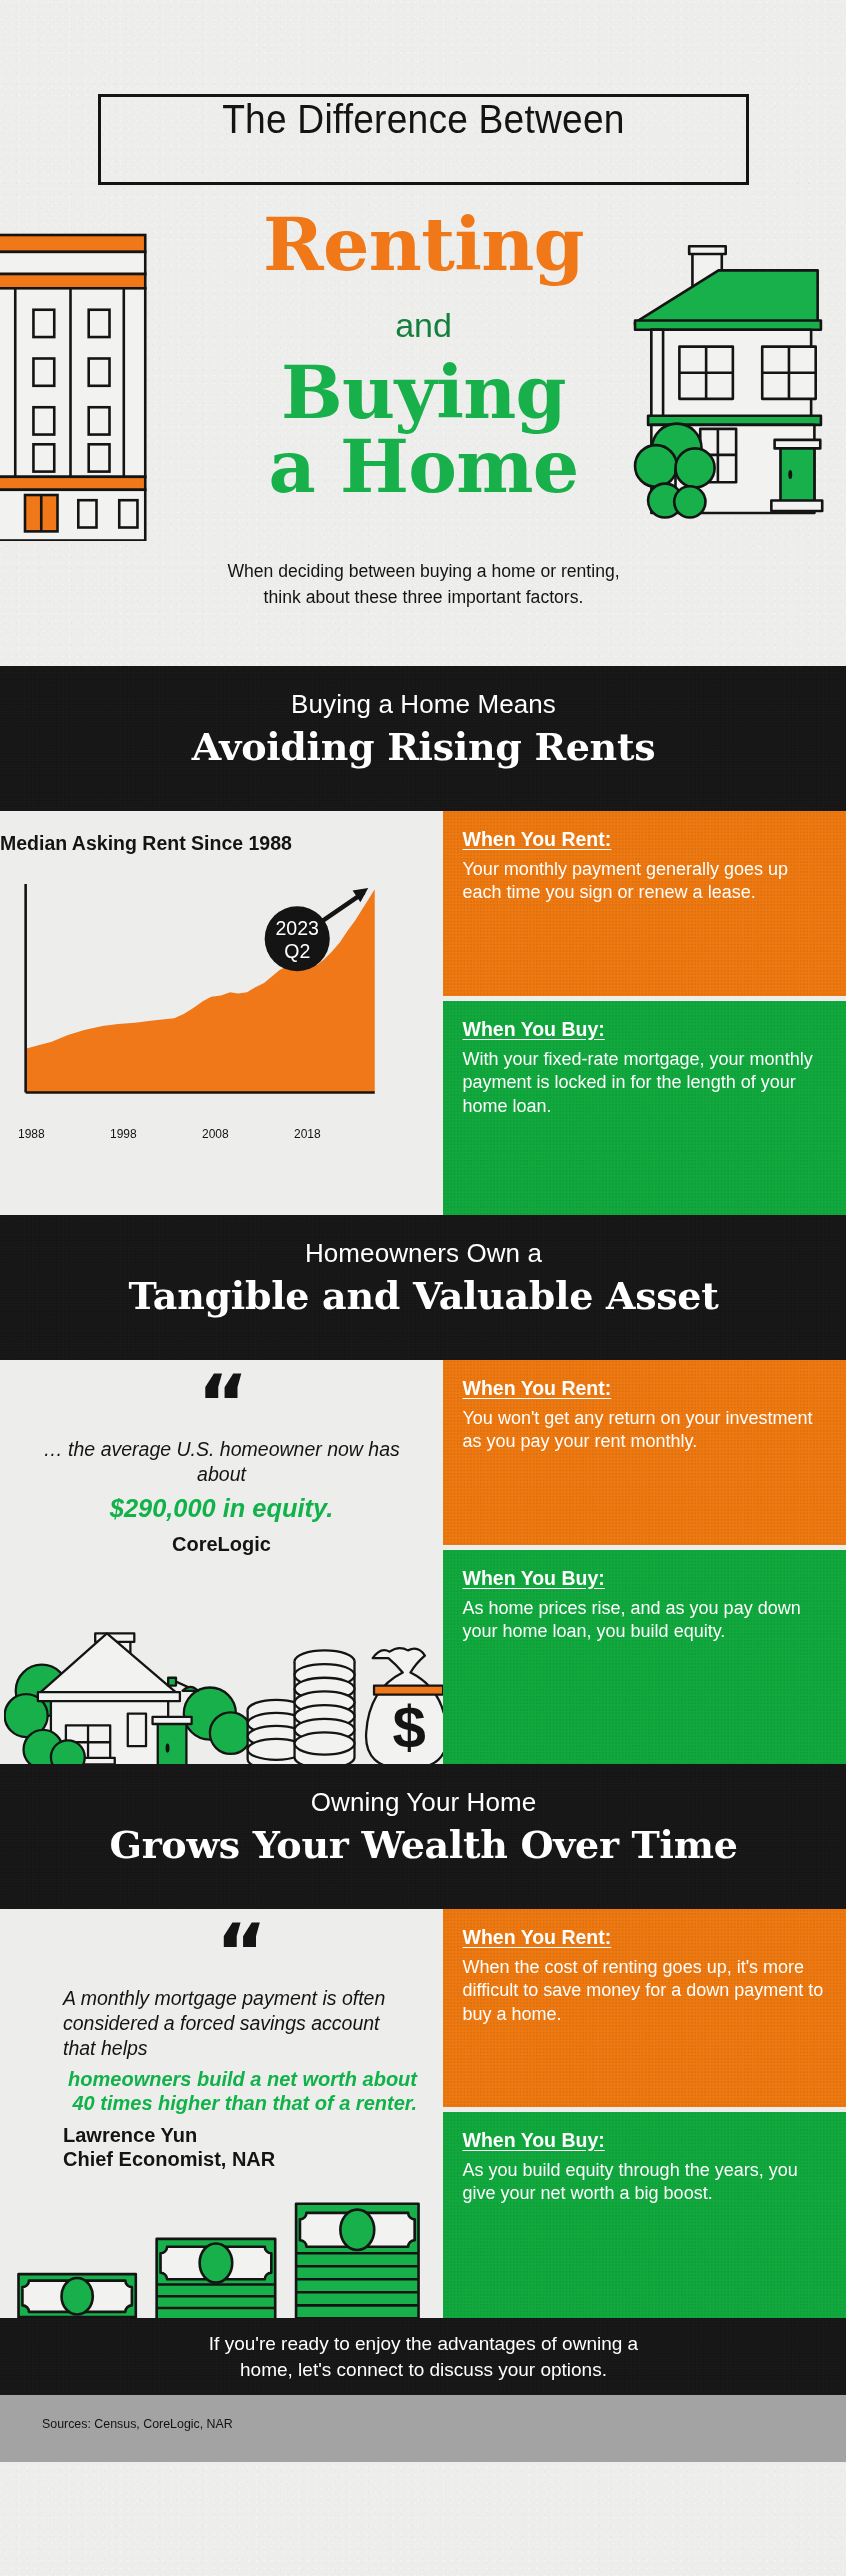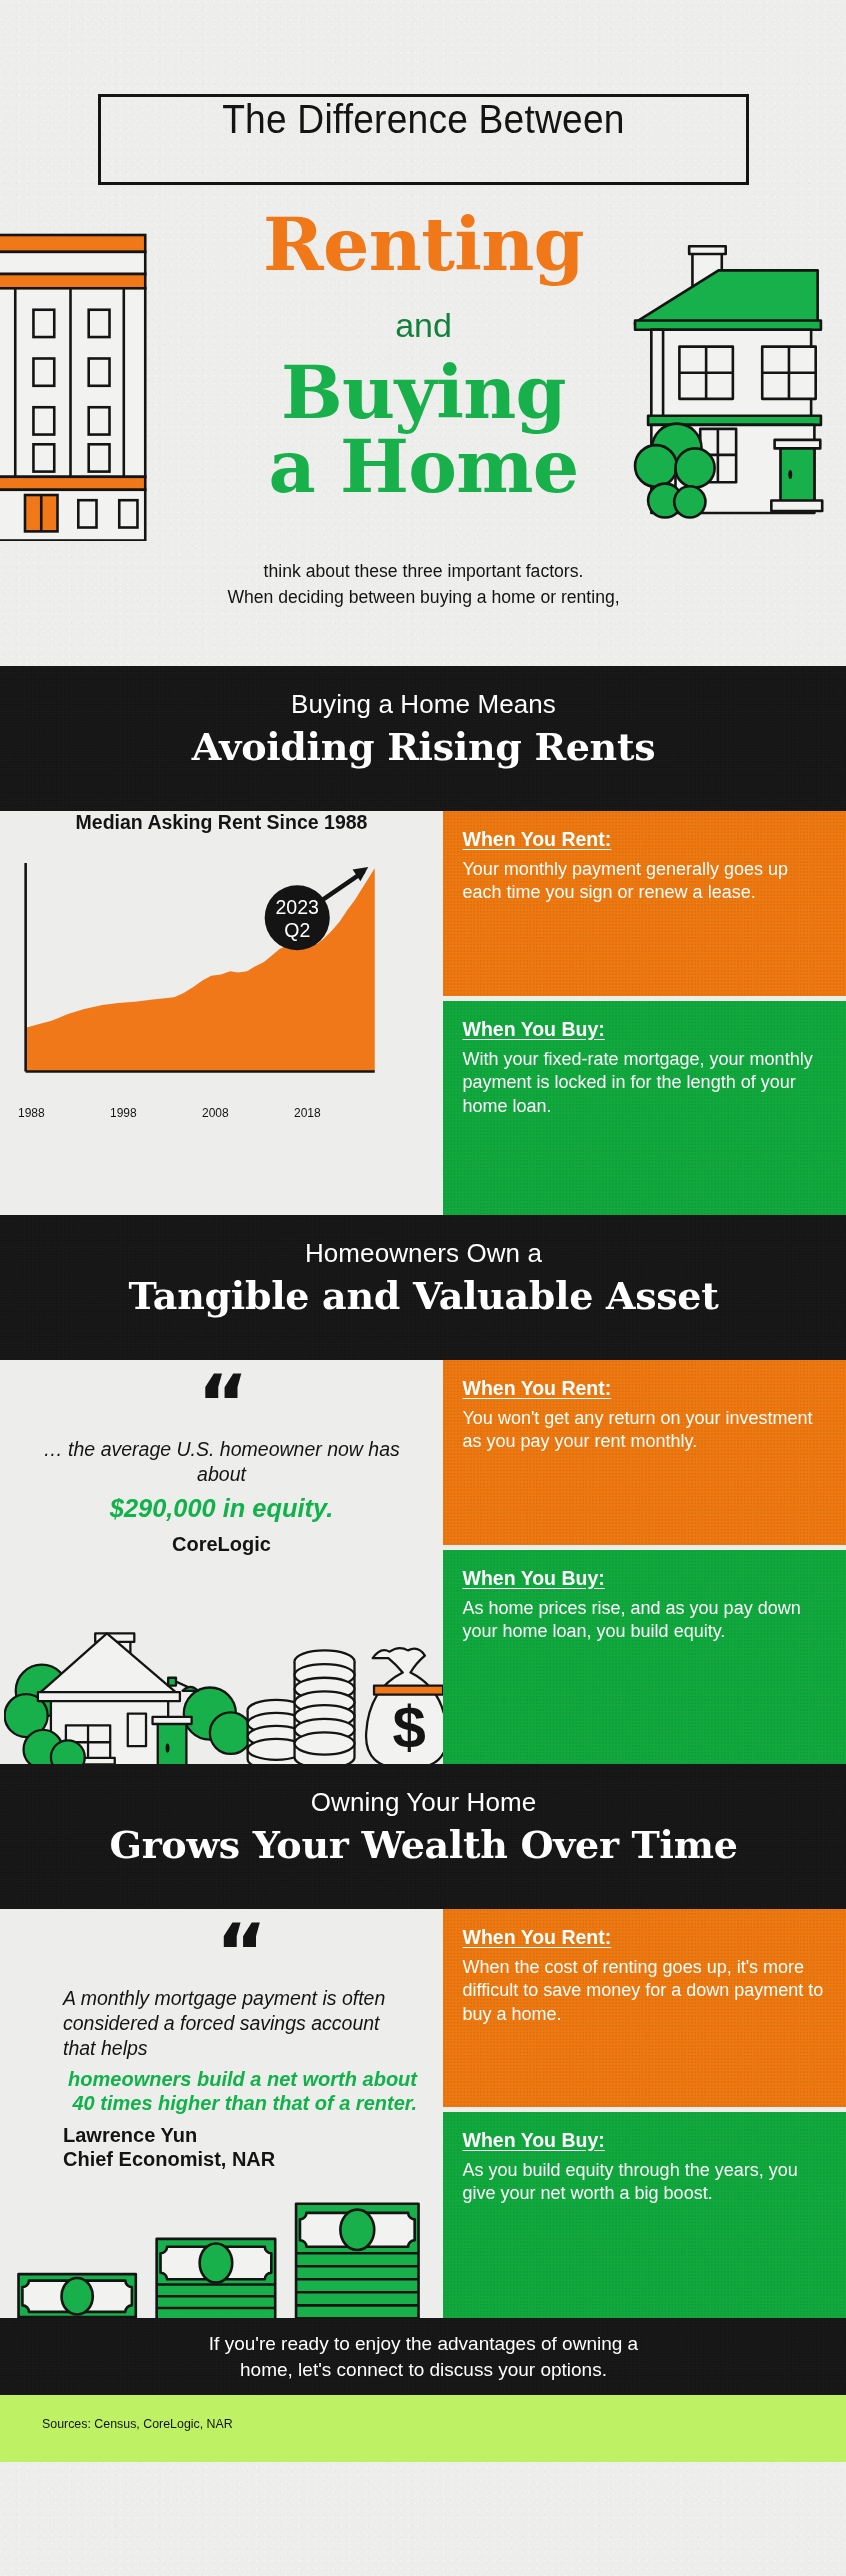--- a/index.html
+++ b/index.html
@@ -151,21 +151,22 @@
     line-height: 1.32;
     font-family: "Liberation Sans Narrow", "Liberation Sans", sans-serif;
   }
   .panel-gap { height: 5.2px; background: #ededec; }
 
   
   .chart-title {
     font-size: 19.5px;
     font-weight: bold;
     color: #141414;
-    text-align: center;
+    text-align: left;
+    padding-top: 21px;
     font-family: "Liberation Sans", sans-serif;
   }
   .chart-wrap { position: relative; margin: 15.6px 0 0 0; padding-left: 6px; }
   .axis-labels {
     display: flex;
     width: 368px;
     margin-left: 18px;
     margin-top: 2.6px;
     font-size: 12px;
     color: #141414;
@@ -218,21 +219,21 @@
     display: flex; align-items: center; justify-content: center;
     text-align: center; z-index: 6;
     background-image: radial-gradient(rgba(255,255,255,.045) 0.7px, transparent 0.7px);
     background-size: 2.6px 2.6px;
   }
   .footer-band p {
     font-size: 19px; line-height: 1.35;
     font-family: "Liberation Sans Narrow", "Liberation Sans", sans-serif;
   }
   .sources {
-    position: relative; width: 847px; height: 67px; background: #bef264;
+    position: relative; width: 847px; height: 67px; background: #a3a3a3;
     display: flex; align-items: flex-start; z-index: 6;
   }
   .sources span {
     margin: 22px 0 0 42px;
     font-size: 12.4px;
     color: #141414;
     font-family: "Liberation Sans Narrow", "Liberation Sans", sans-serif;
   }
   svg { display: block; }
 </style>
@@ -316,22 +317,22 @@
     </div>
 
     <div class="word-renting">Renting</div>
     <div class="word-and">and</div>
     <div class="word-buying">
       <span>Buying</span>
       <span class="l2">a Home</span>
     </div>
 
     <div class="hero-sub">
+      <div>When deciding between buying a home or renting,</div>
       <div>think about these three important factors.</div>
-      <div>When deciding between buying a home or renting,</div>
     </div>
   </div>
 
   <div class="band" style="height:145px;padding-top:23.4px;">
     <div class="small">Buying a Home Means</div>
     <div class="big">Avoiding Rising Rents</div>
   </div>
 
   <div class="row" style="height:404px;">
     <div class="left">

